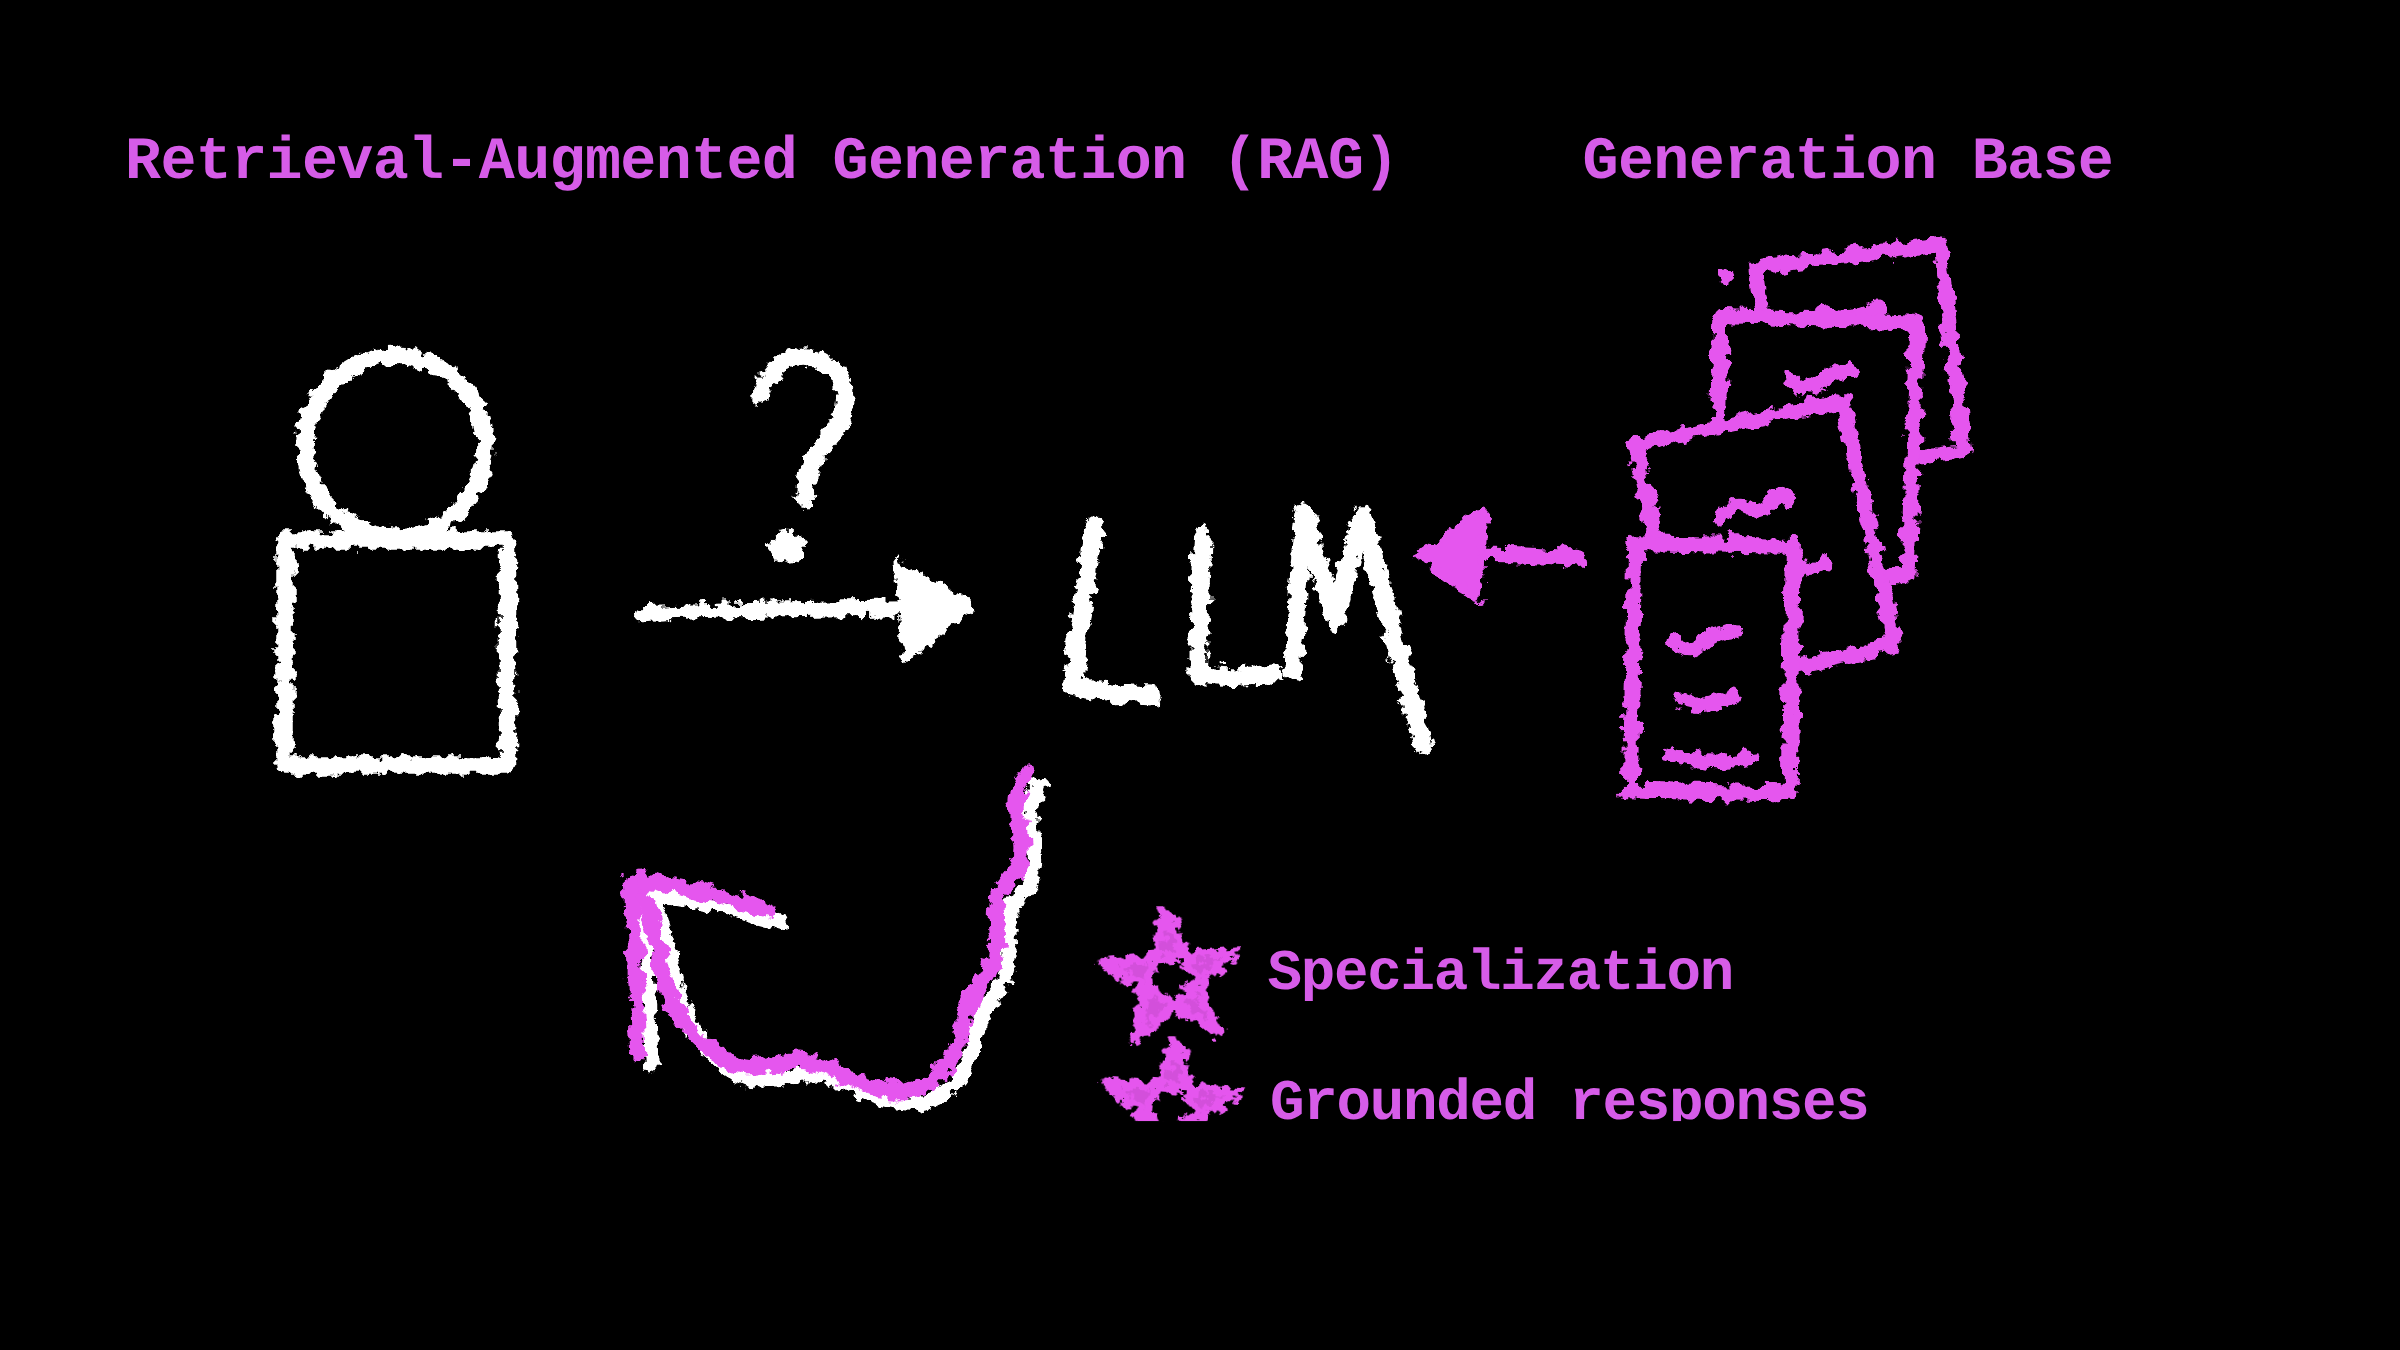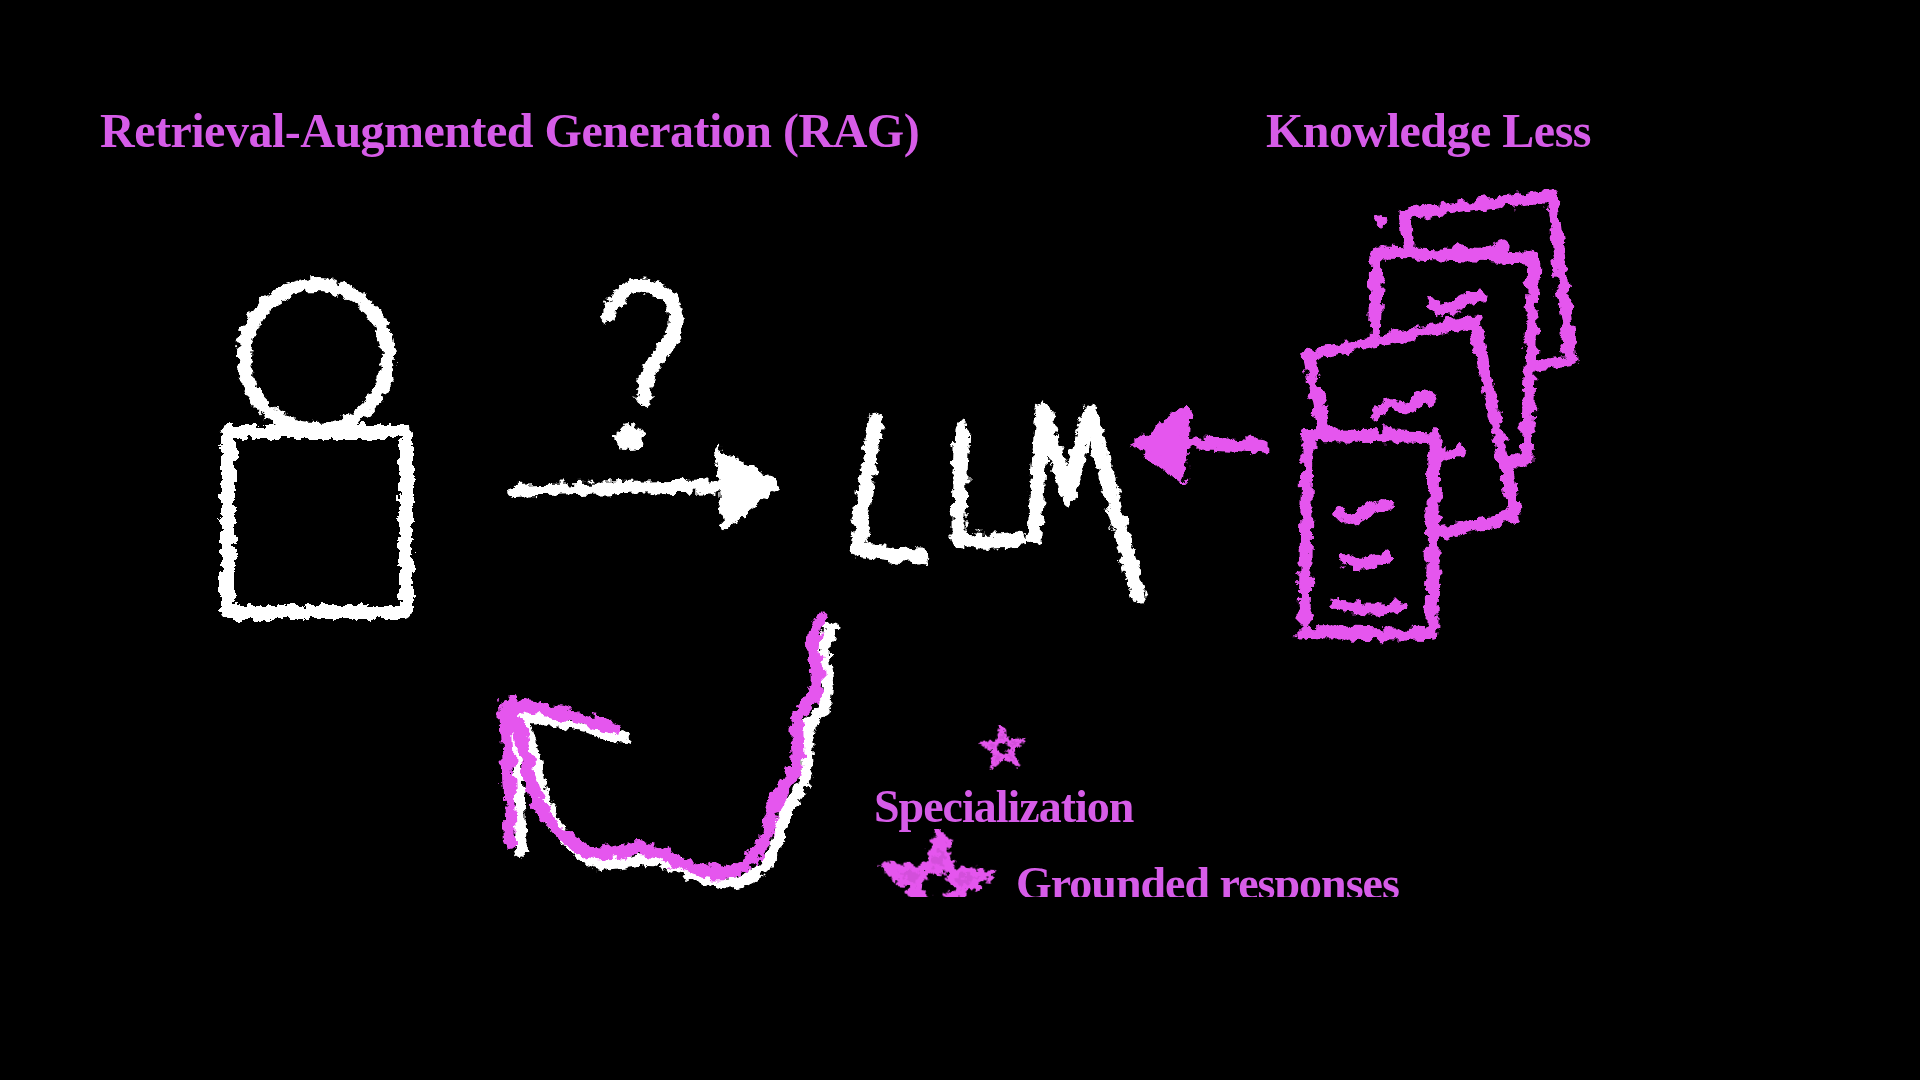--- a/index.html
+++ b/index.html
@@ -1,18 +1,18 @@
 <!DOCTYPE html>
 <html style="--bg: #000000; --text-magenta: #d65ce8; --chalk-magenta: #e556ee; --chalk-white: #ffffff;"><head>
 <meta charset="utf-8">
 <style>
   html,body{margin:0;padding:0;background:#000;}
   .stage{
     position:relative;width:1920px;height:897px;background:var(--bg,#000);
-    overflow:hidden;font-family:Liberation Serif, serif;
+    overflow:hidden;font-family:Liberation Mono, monospace;
   }
   .heading{
     position:absolute;top:103px;color:var(--text-magenta,#d65ce8);
     font-size:48px;font-weight:800;letter-spacing:-0.5px;white-space:nowrap;
   }
   .heading.main{left:100px;}
   .heading.kb{left:1266px;}
   .diagram-svg{position:absolute;left:0;top:0;}
   .ink-w{stroke:var(--chalk-white,#ffffff);fill:none;stroke-linecap:round;stroke-linejoin:round;}
   .ink-m{stroke:var(--chalk-magenta,#e556ee);fill:none;stroke-linecap:round;stroke-linejoin:round;}
@@ -30,21 +30,21 @@
     stroke:var(--chalk-magenta,#e556ee);stroke-width:8;stroke-linejoin:round;
   }
   .corner-slash{position:absolute;left:0;top:0;}
 </style>
 </head>
 <body>
 
 <div class="stage">
 
   <div class="heading main">Retrieval-Augmented Generation (RAG)</div>
-  <div class="heading kb">Knowledge Less</div>
+  <div class="heading kb">Generation Base</div>
 
   <svg class="diagram-svg" width="1920" height="1080" viewBox="0 0 1920 1080" aria-hidden="false">
     <defs>
       <filter id="chalkA" x="-25%" y="-25%" width="150%" height="150%">
         <feTurbulence type="fractalNoise" baseFrequency="0.12" numOctaves="4" seed="3" result="n"></feTurbulence>
         <feDisplacementMap in="SourceGraphic" in2="n" scale="12" xChannelSelector="R" yChannelSelector="G"></feDisplacementMap>
       </filter>
       <filter id="chalkB" x="-25%" y="-25%" width="150%" height="150%">
         <feTurbulence type="fractalNoise" baseFrequency="0.09" numOctaves="4" seed="8" result="n"></feTurbulence>
         <feDisplacementMap in="SourceGraphic" in2="n" scale="14" xChannelSelector="R" yChannelSelector="G"></feDisplacementMap>
@@ -112,21 +112,21 @@
         <path class="ink-w" stroke-width="12" d="M 505,704 C 507,750 509,796 511,842"></path>
       </g>
       <g filter="url(#chalkB)">
         <path class="ink-m" stroke-width="13" d="M 822,618 C 798,648 834,676 806,706 C 782,734 812,756 784,788 C 762,816 778,842 742,866 C 710,886 678,858 650,850 C 618,842 601,870 566,838 C 542,816 531,794 528,768 C 525,746 519,728 514,712"></path>
         <path class="ink-m" stroke-width="12" d="M 511,704 C 546,710 580,718 615,728"></path>
         <path class="ink-m" stroke-width="12" d="M 505,704 C 507,750 509,796 511,842"></path>
       </g>
     </g>
   </svg>
 
-  <div class="benefit" style="left:874px;top:725px;flex-direction:column;">
+  <div class="benefit" style="left:874px;top:725px;">
     <svg class="star-svg" width="130" height="112" viewBox="0 0 130 112">
       <path class="star-shape" filter="url(#chalkC)" transform="rotate(-5 63 58)" d="M63 2 L95.9 103.3 L9.7 40.7 L116.3 40.7 L30.1 103.3 Z"></path>
     </svg>
     <span class="label">Specialization</span>
   </div>
 
   <div class="benefit" style="left:874px;top:829px;gap:12px;">
     <svg class="star-svg" width="130" height="112" viewBox="0 0 130 112">
       <path class="star-shape" filter="url(#chalkC)" transform="rotate(4 63 58)" d="M63 2 L95.9 103.3 L9.7 40.7 L116.3 40.7 L30.1 103.3 Z"></path>
     </svg>

